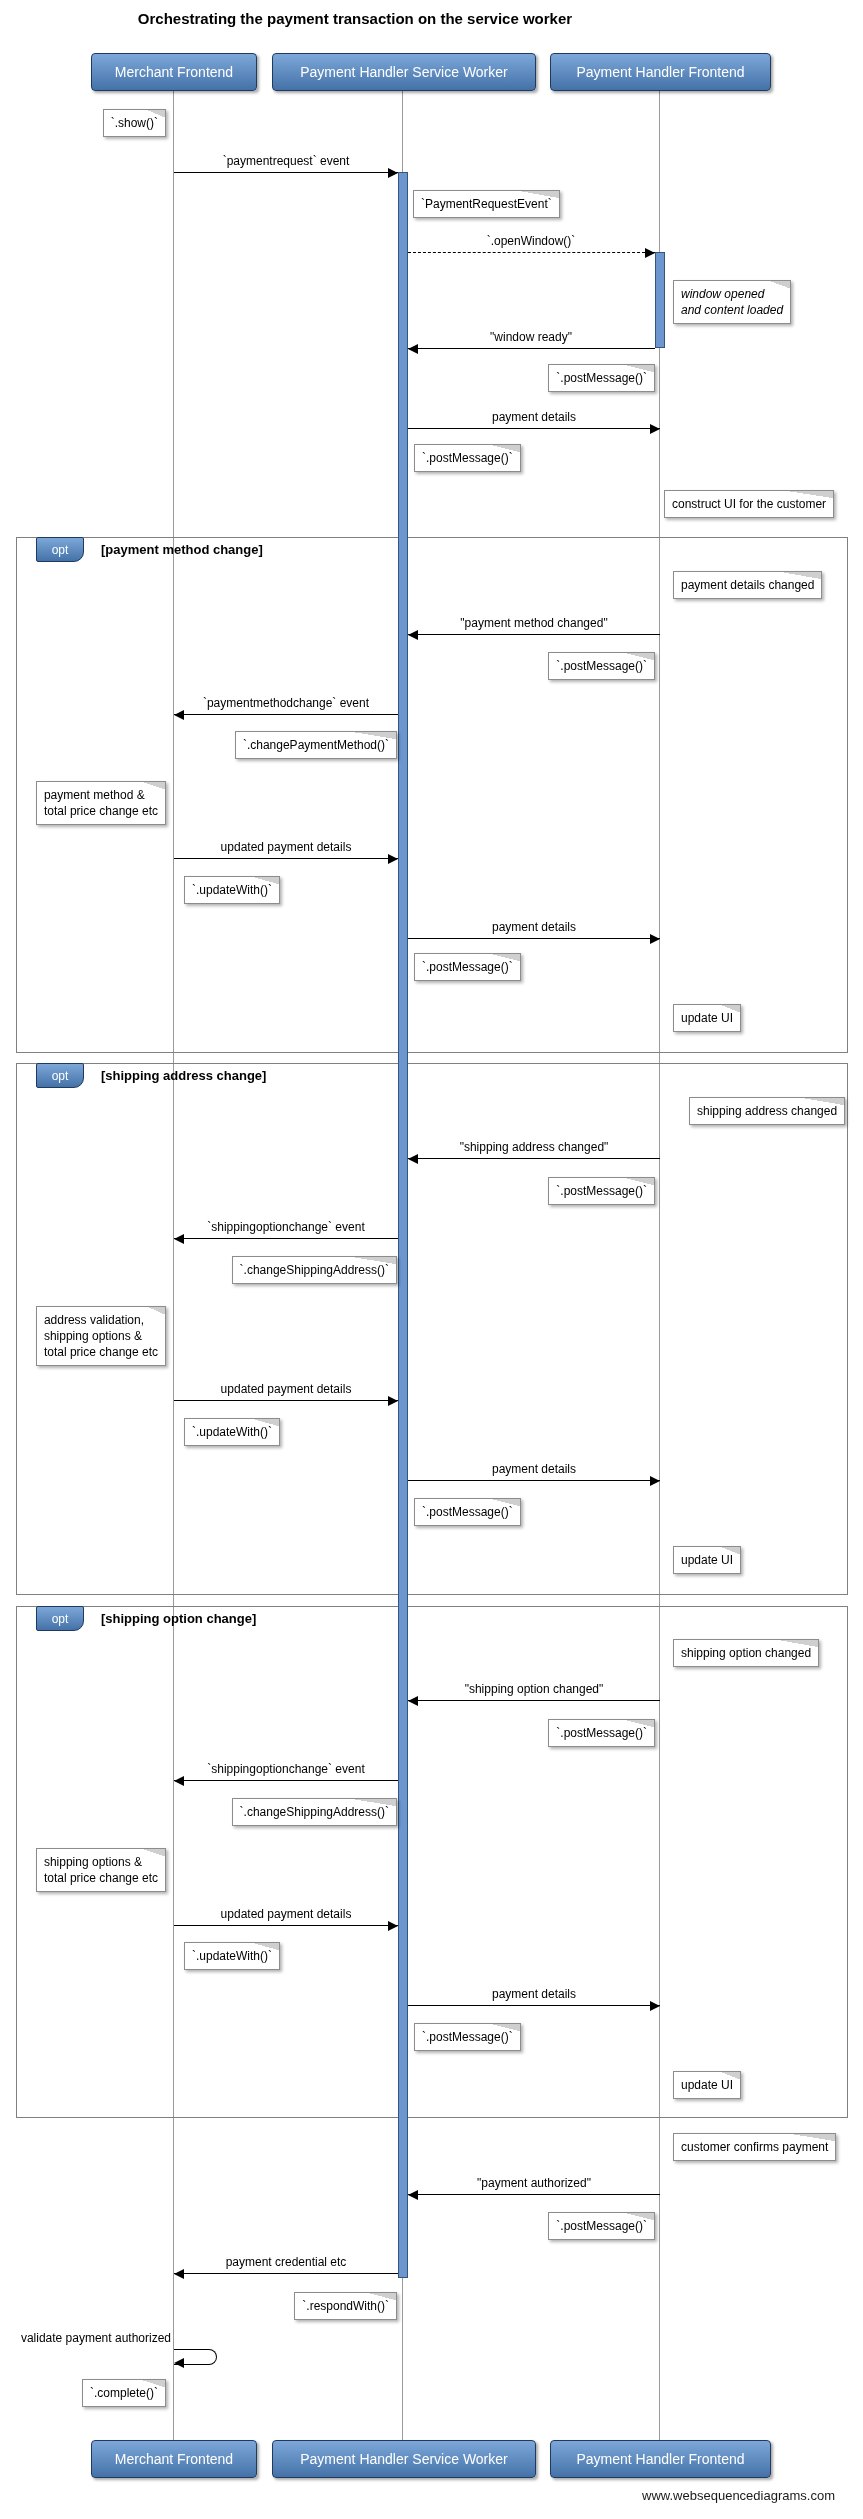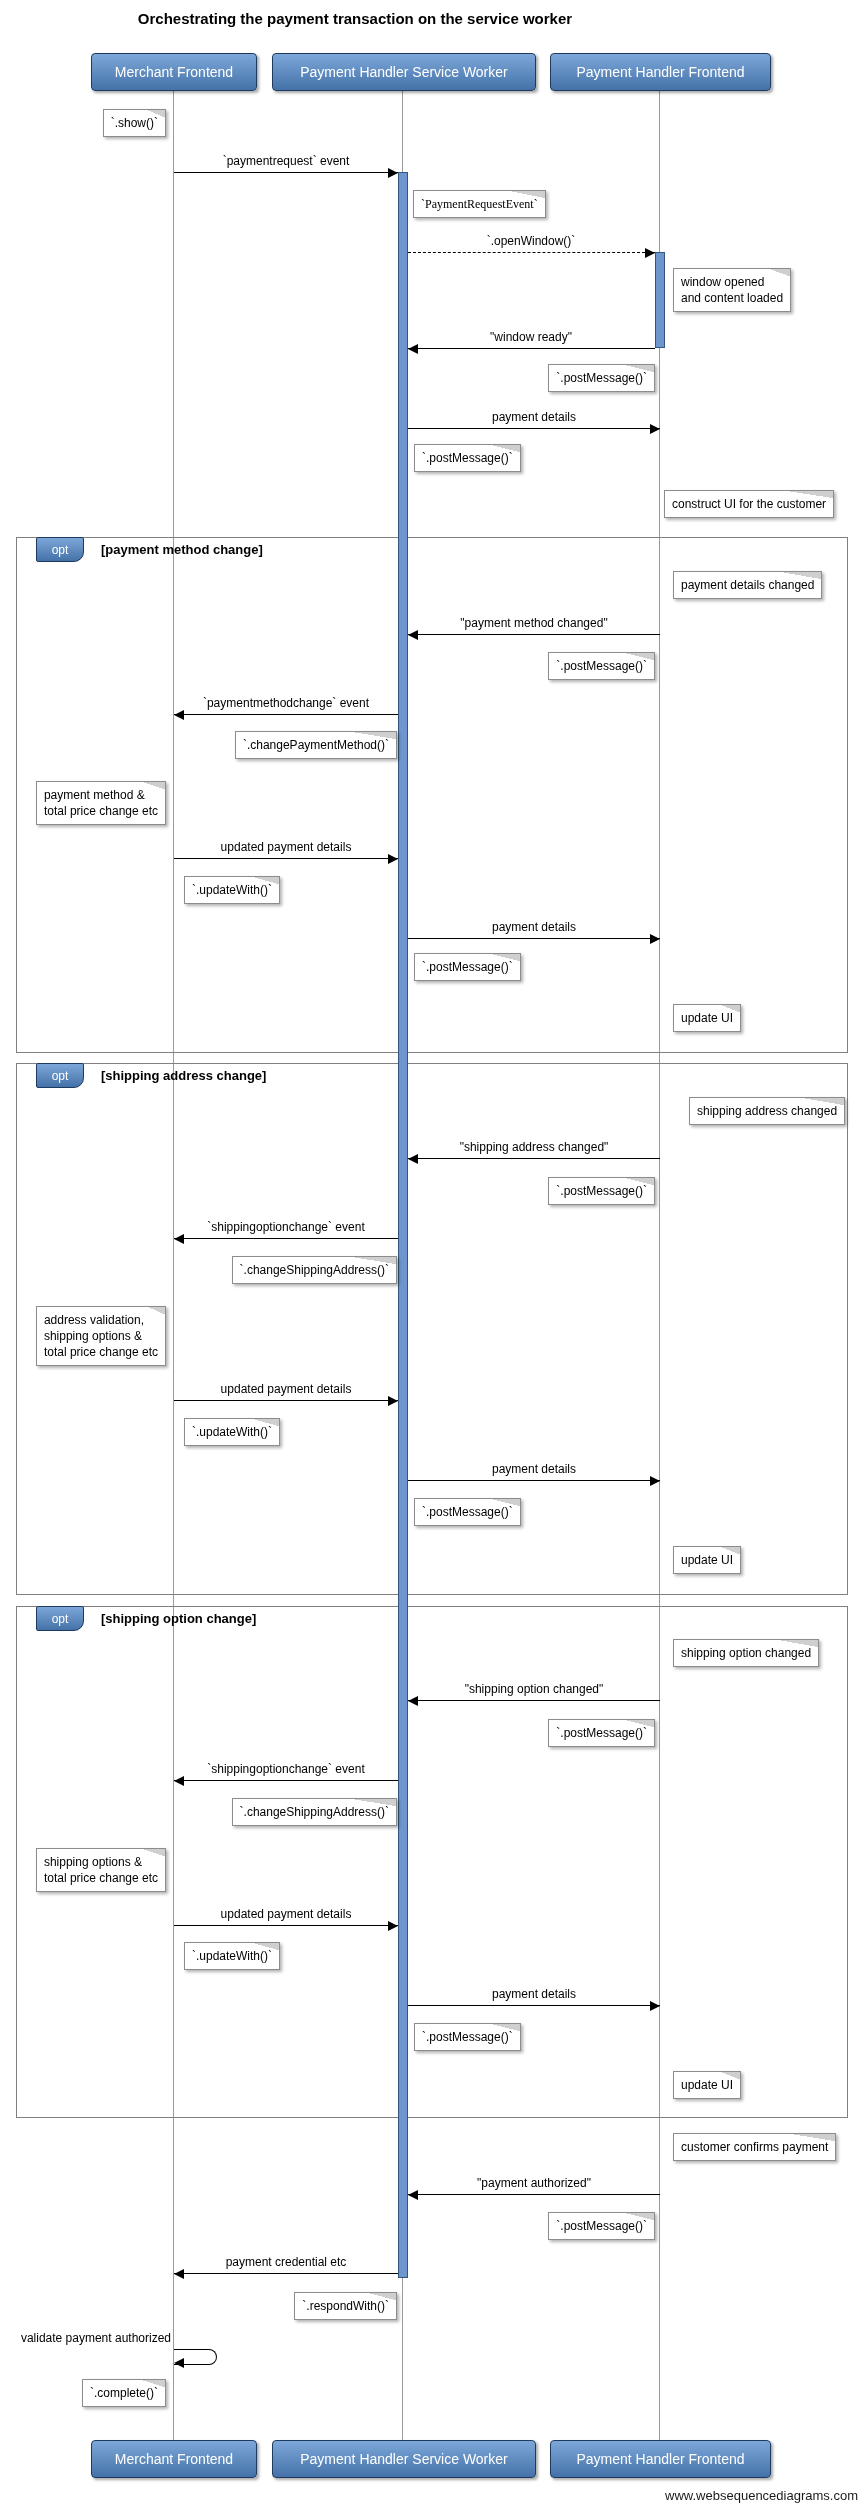--- a/index.html
+++ b/index.html
@@ -47,21 +47,21 @@
   .self-loop {
     position:absolute; border:1px solid #000; border-left:none;
     border-radius:0 8px 8px 0; z-index:4;
   }
   .note {
     position:absolute; border:1px solid #8c8c8c; padding:5px 7px;
     font-size:12px; line-height:16px; white-space:pre-line; z-index:5;
     background:linear-gradient(to bottom left, #cfcfcf 0px, #cfcfcf 7px, #ffffff 7px);
     box-shadow:2px 2px 3px rgba(0,0,0,0.3);
   }
-  .watermark { position:absolute; right:5px; top:2488px; font-size:13px; color:#1a1a1a; z-index:7;text-align:right; }
+  .watermark { position:absolute; right:28px; top:2488px; font-size:13px; color:#1a1a1a; z-index:7;text-align:right; }
 </style>
 </head>
 <body>
 
 <div id="diagram">
 
   <div class="title">Orchestrating the payment transaction on the service worker</div>
 
   <div class="lifeline" style="left:173px;"></div>
   <div class="lifeline" style="left:402px;"></div>
@@ -211,22 +211,22 @@
     <div class="arrowhead left" style="left:174px; top:2269px;"></div>
   </div>
 
   <div>
     <div class="msg-label right-align" style="right:692px; top:2331px;">validate payment authorized</div>
     <div class="self-loop" style="left:174px; top:2349px; width:42px; height:14px;"></div>
     <div class="arrowhead left" style="left:174px; top:2358px;"></div>
   </div>
 
   <div class="note" style="right:697px; top:109px;">`.show()`</div>
-  <div class="note" style="left:413px; top:190px;font-family:Liberation Serif, serif;">`PaymentRequestEvent`</div>
-  <div class="note" style="left:673px; top:268px;">window opened
+  <div class="note" style="left:413px; top:190px;">`PaymentRequestEvent`</div>
+  <div class="note" style="left:673px; top:280px;font-style:italic;">window opened
 and content loaded</div>
   <div class="note" style="right:208px; top:364px;">`.postMessage()`</div>
   <div class="note" style="left:414px; top:444px;">`.postMessage()`</div>
   <div class="note" style="left:664px; top:490px;">construct UI for the customer</div>
 
   <div class="note" style="left:673px; top:571px;">payment details changed</div>
   <div class="note" style="right:208px; top:652px;">`.postMessage()`</div>
   <div class="note" style="right:466px; top:731px;">`.changePaymentMethod()`</div>
   <div class="note" style="right:697px; top:781px;">payment method &amp;
 total price change etc</div>

